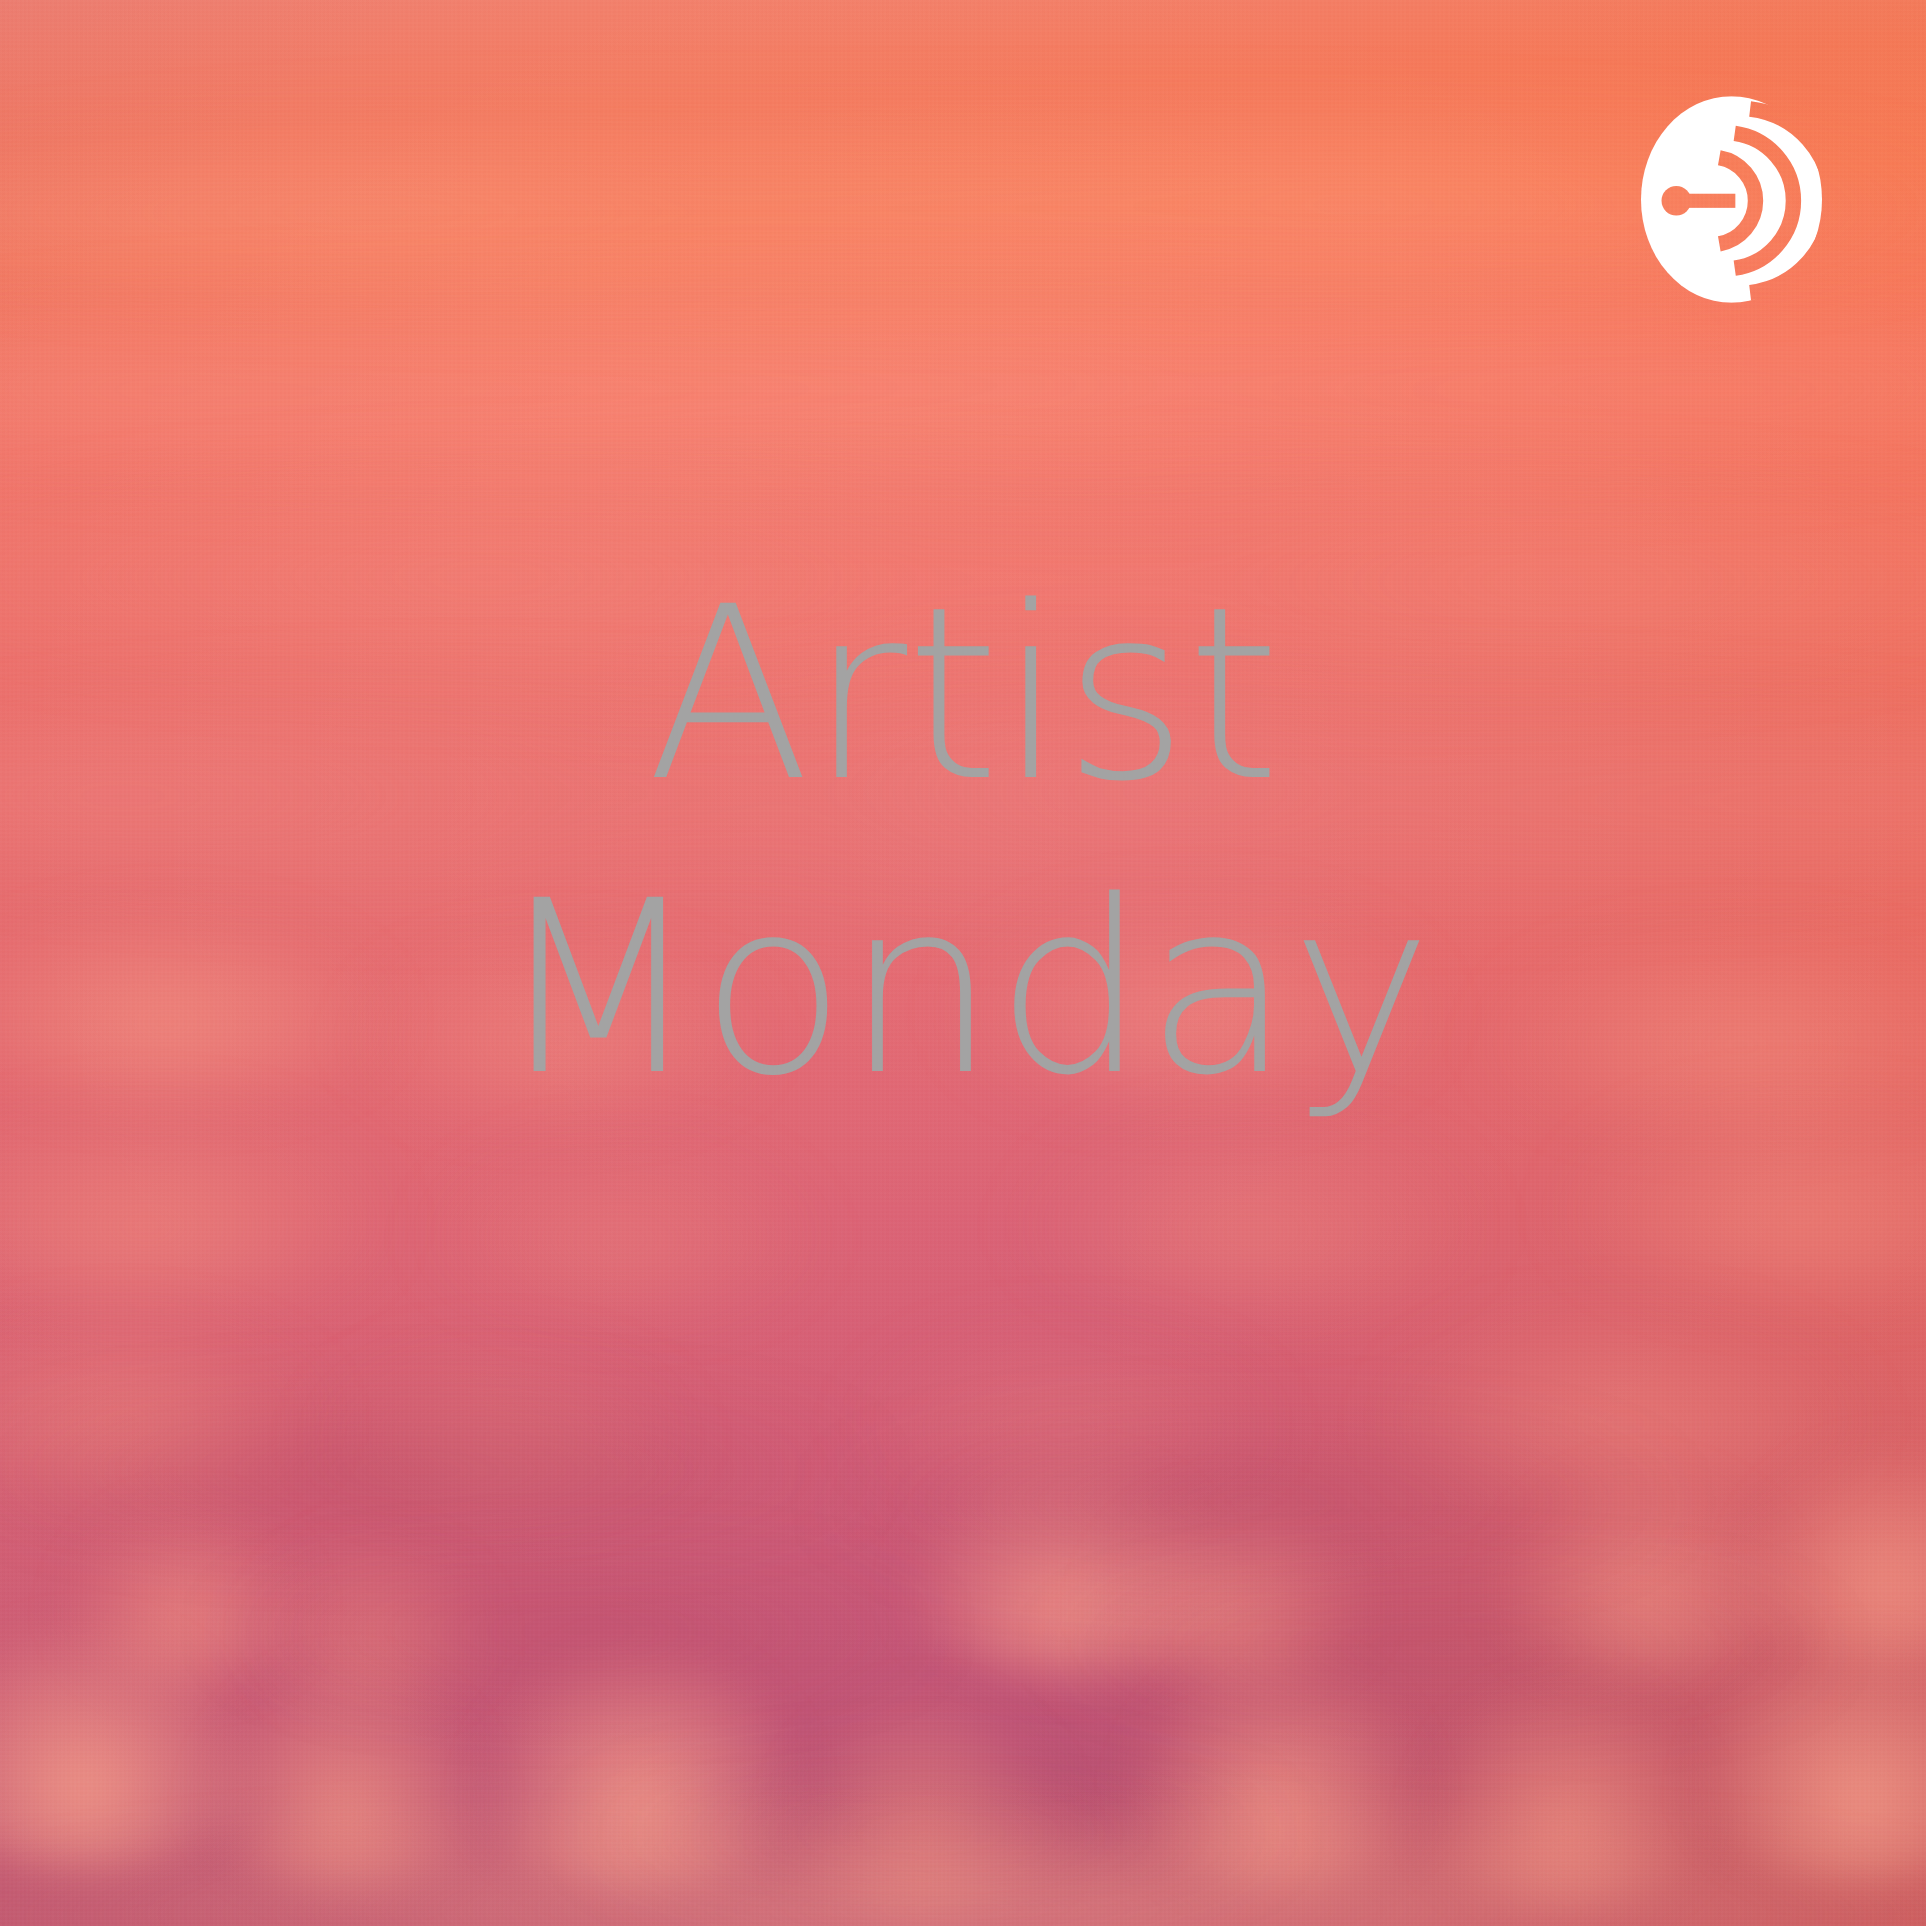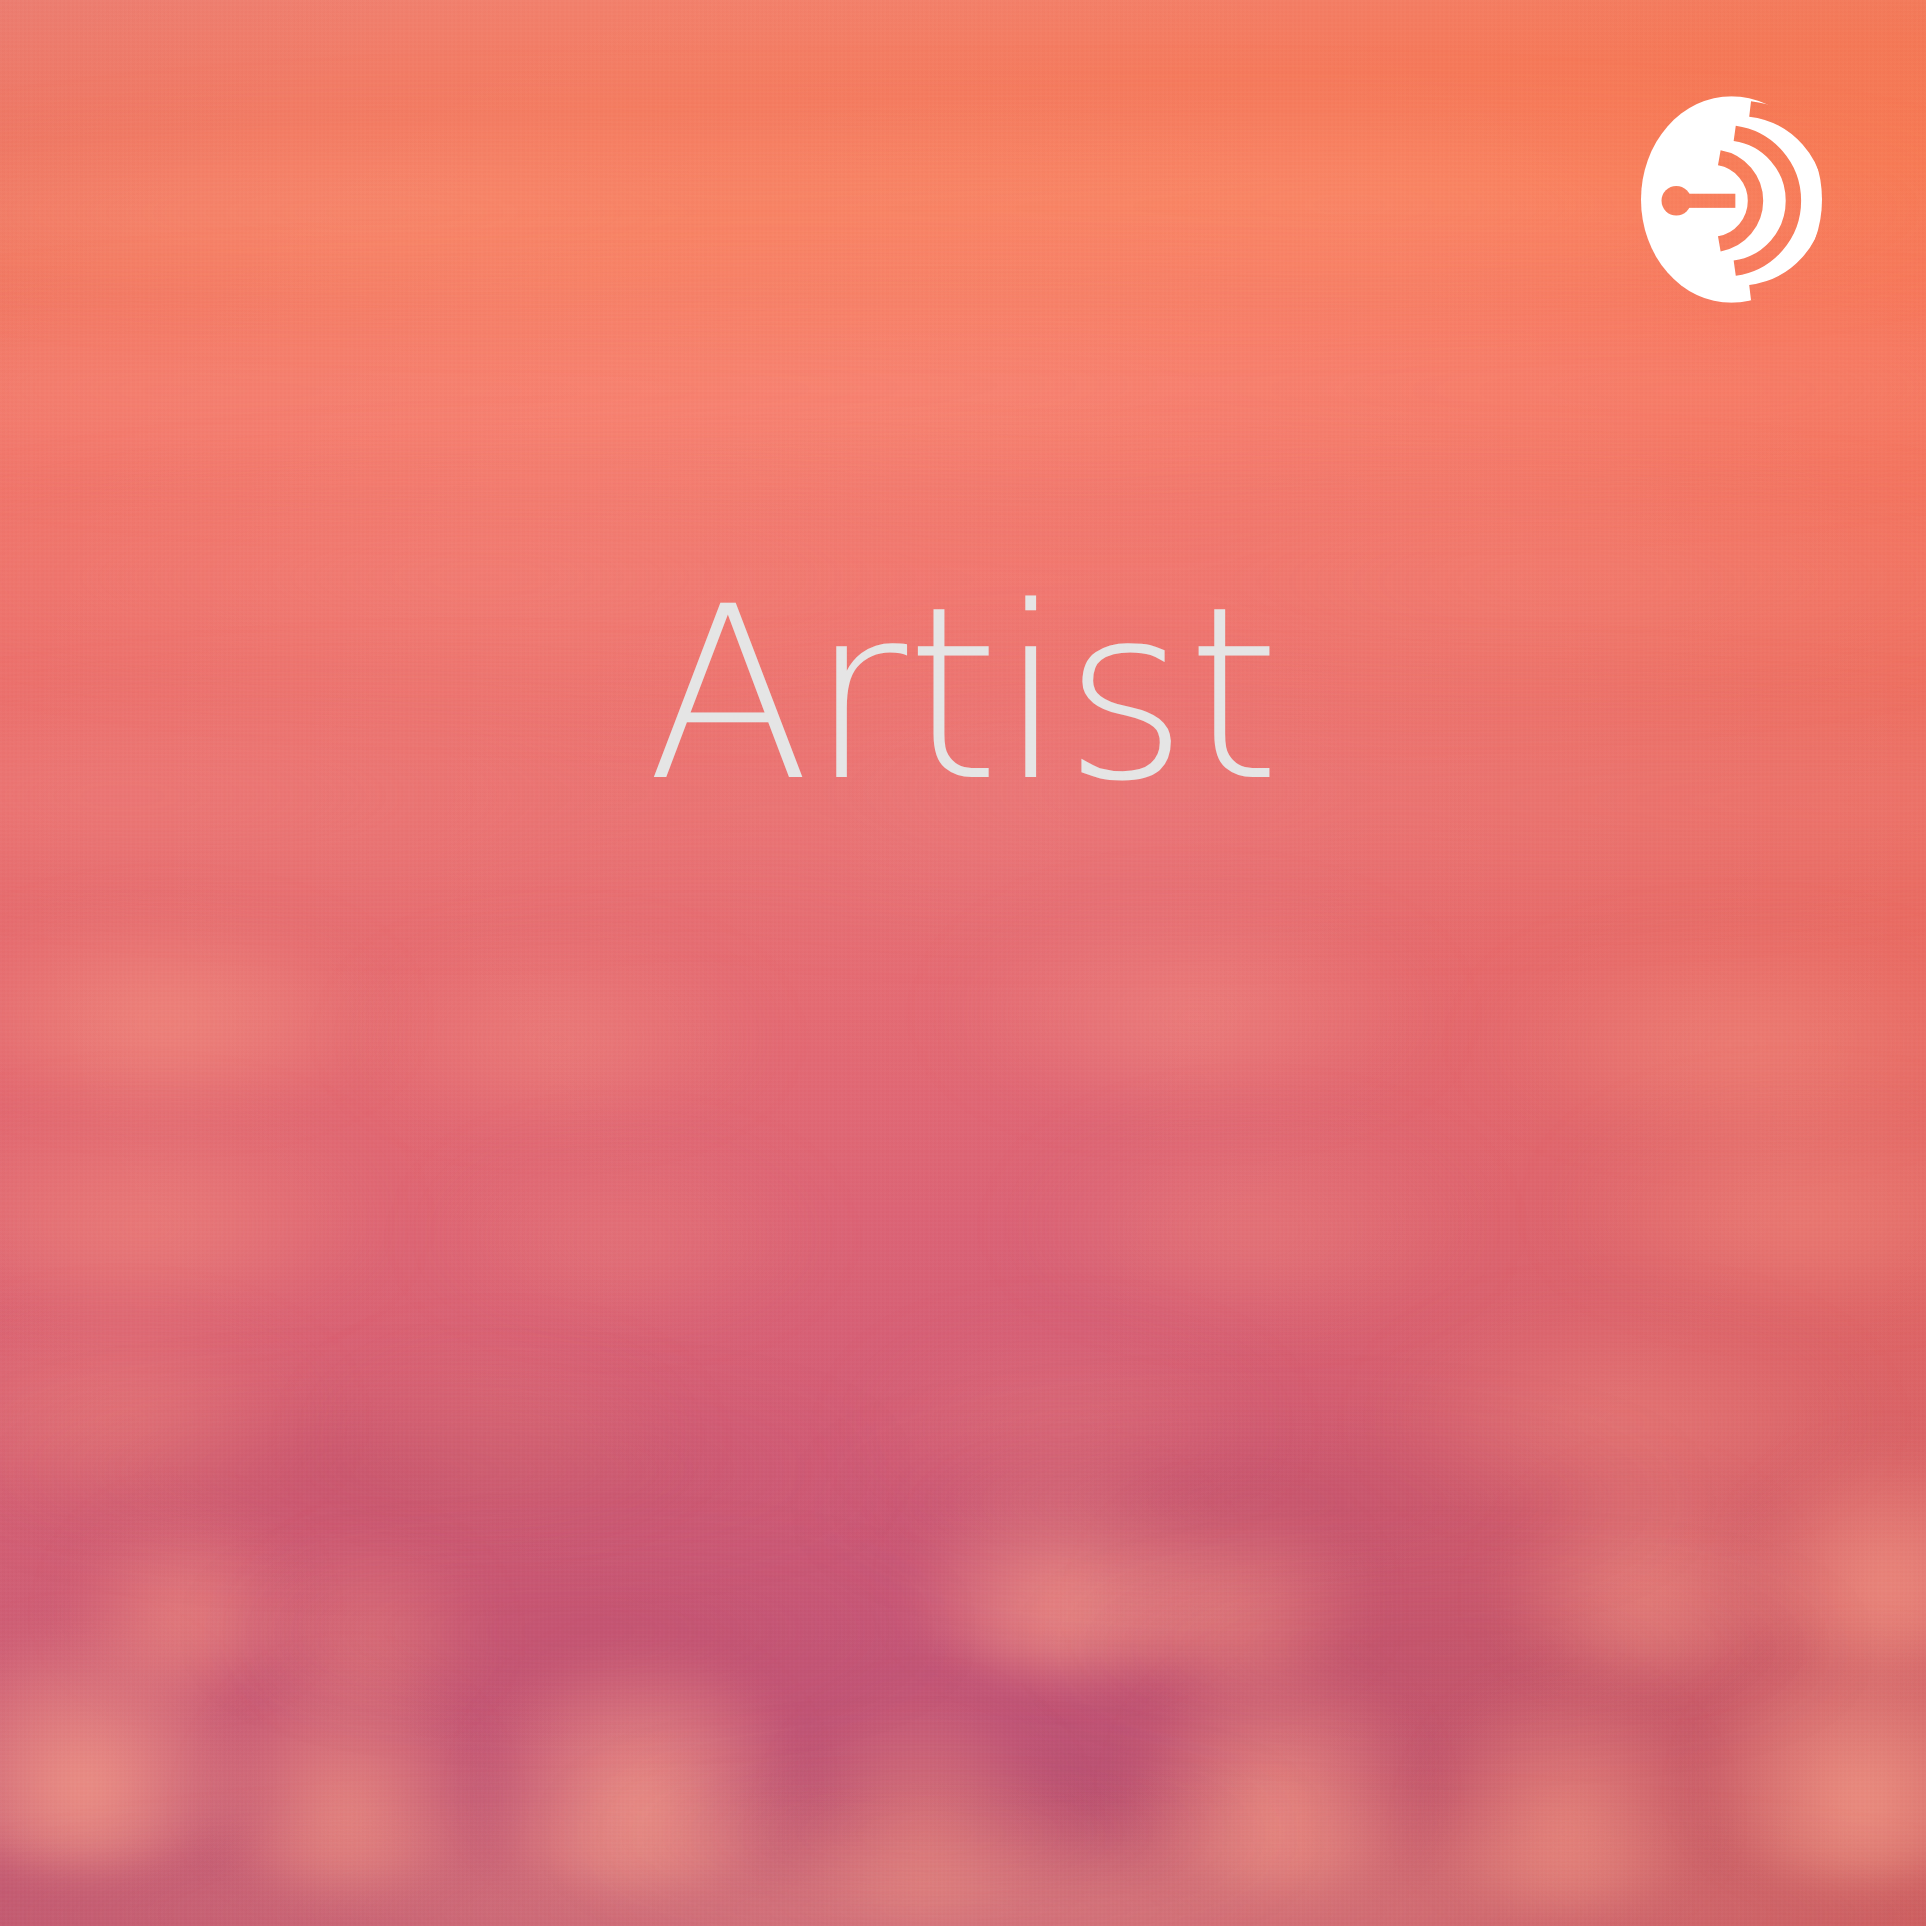--- a/index.html
+++ b/index.html
@@ -124,21 +124,21 @@
     position: absolute;
     left: 0;
     right: 0;
     top: 549px;
     text-align: center;
     padding: 0 77px;
     box-sizing: border-box;
   }
   .title {
     margin: 0;
-    color: #e5e5e5;
+    color: #a3a3a3;
     font-family: "DejaVu Sans", "Liberation Sans", sans-serif;
     font-weight: 300;
     font-size: 239px;
     line-height: 1.23;
     letter-spacing: -1.3px;
     word-spacing: 0;
     text-rendering: geometricPrecision;
     -webkit-font-smoothing: antialiased;
   }
   .title .ln { display: block; white-space: nowrap; }
@@ -220,17 +220,18 @@
           <path d="M 170 20 A 144 144 0 0 1 170 306" fill="none" stroke="#000" stroke-width="24"></path>
         </mask>
       </defs>
       <rect x="0" y="0" width="282" height="322" fill="#ffffff" mask="url(#anchorMask)"></rect>
     </svg>
   </div>
 
   <div class="title-block">
     <h1 class="title">
       <span class="ln">Artist</span>
+      <span class="ln">Monday</span>
     </h1>
   </div>
 
 </div>
 
 
 </body></html>

